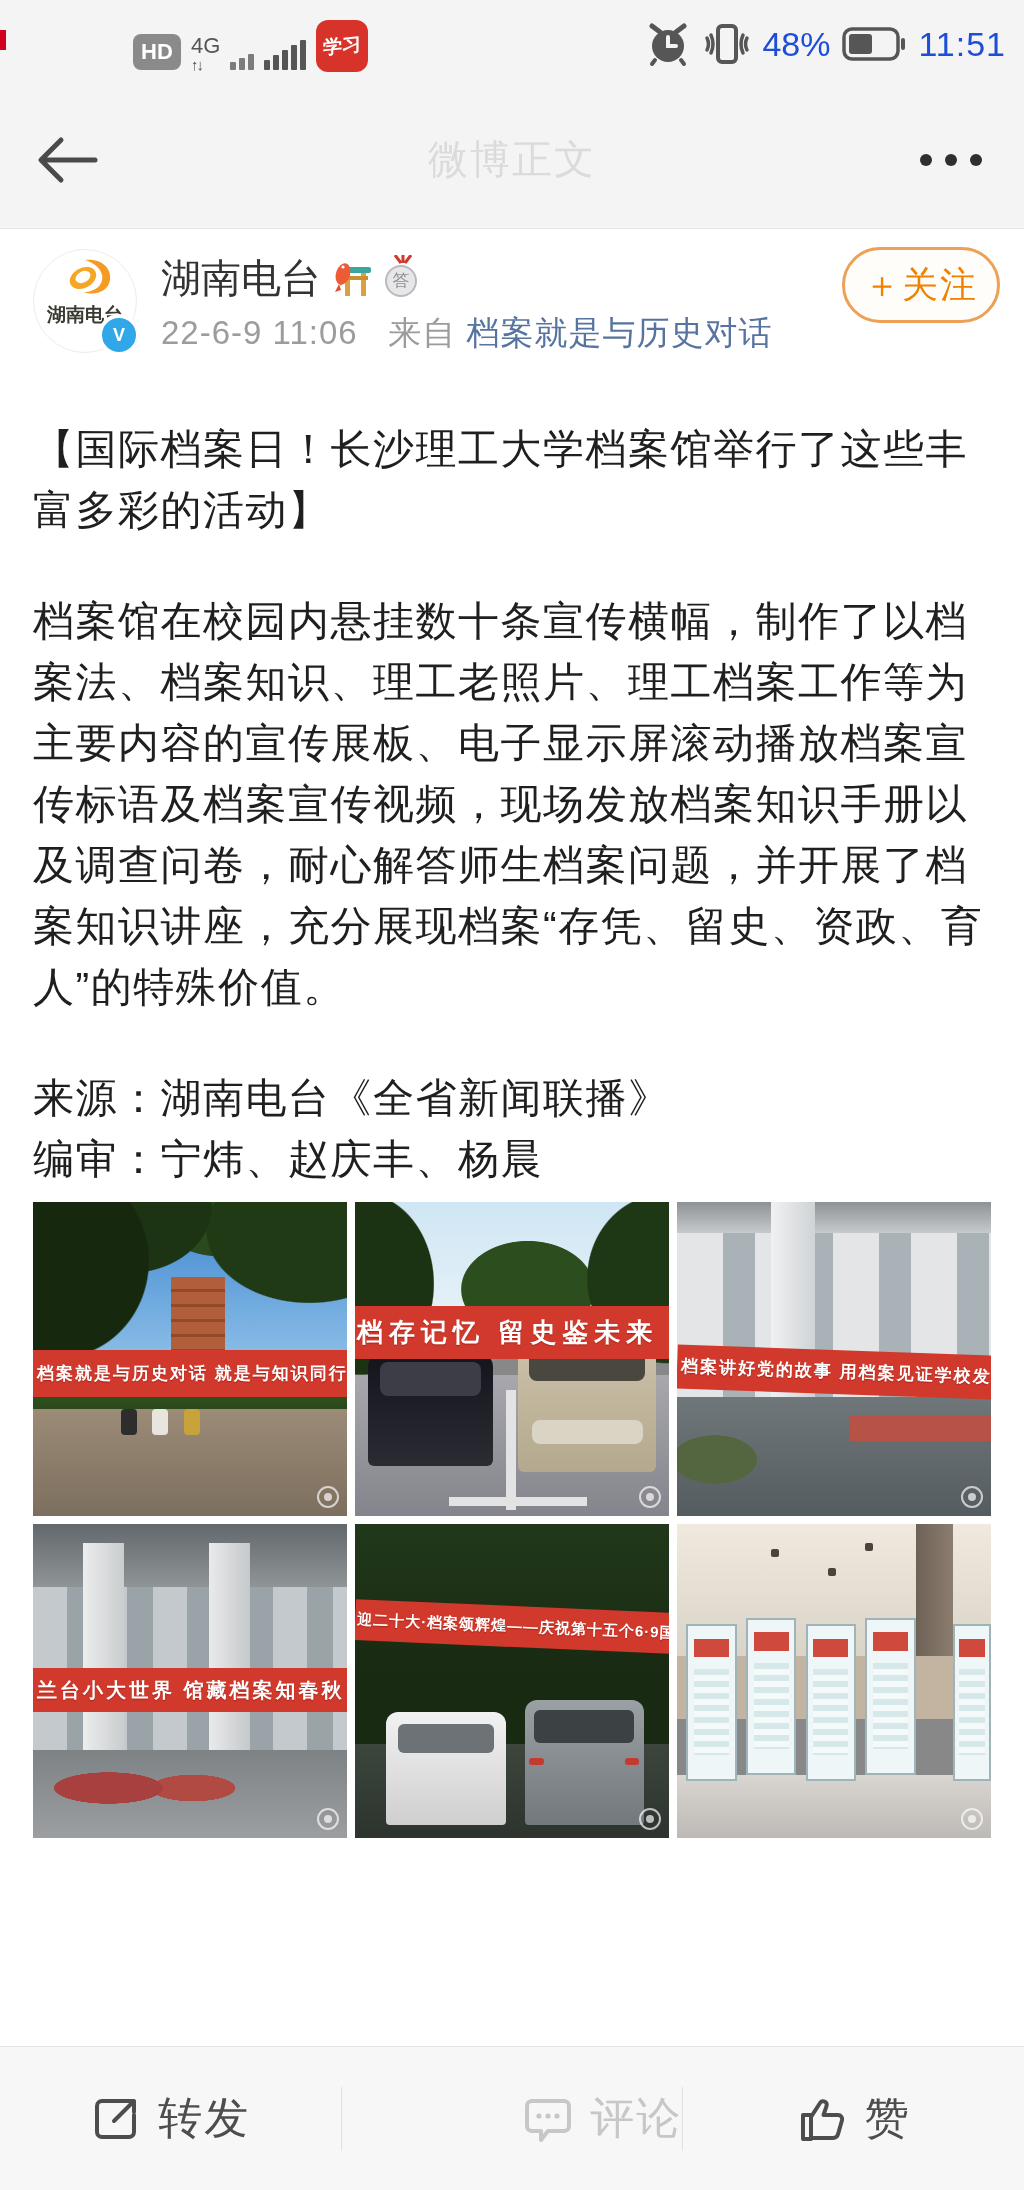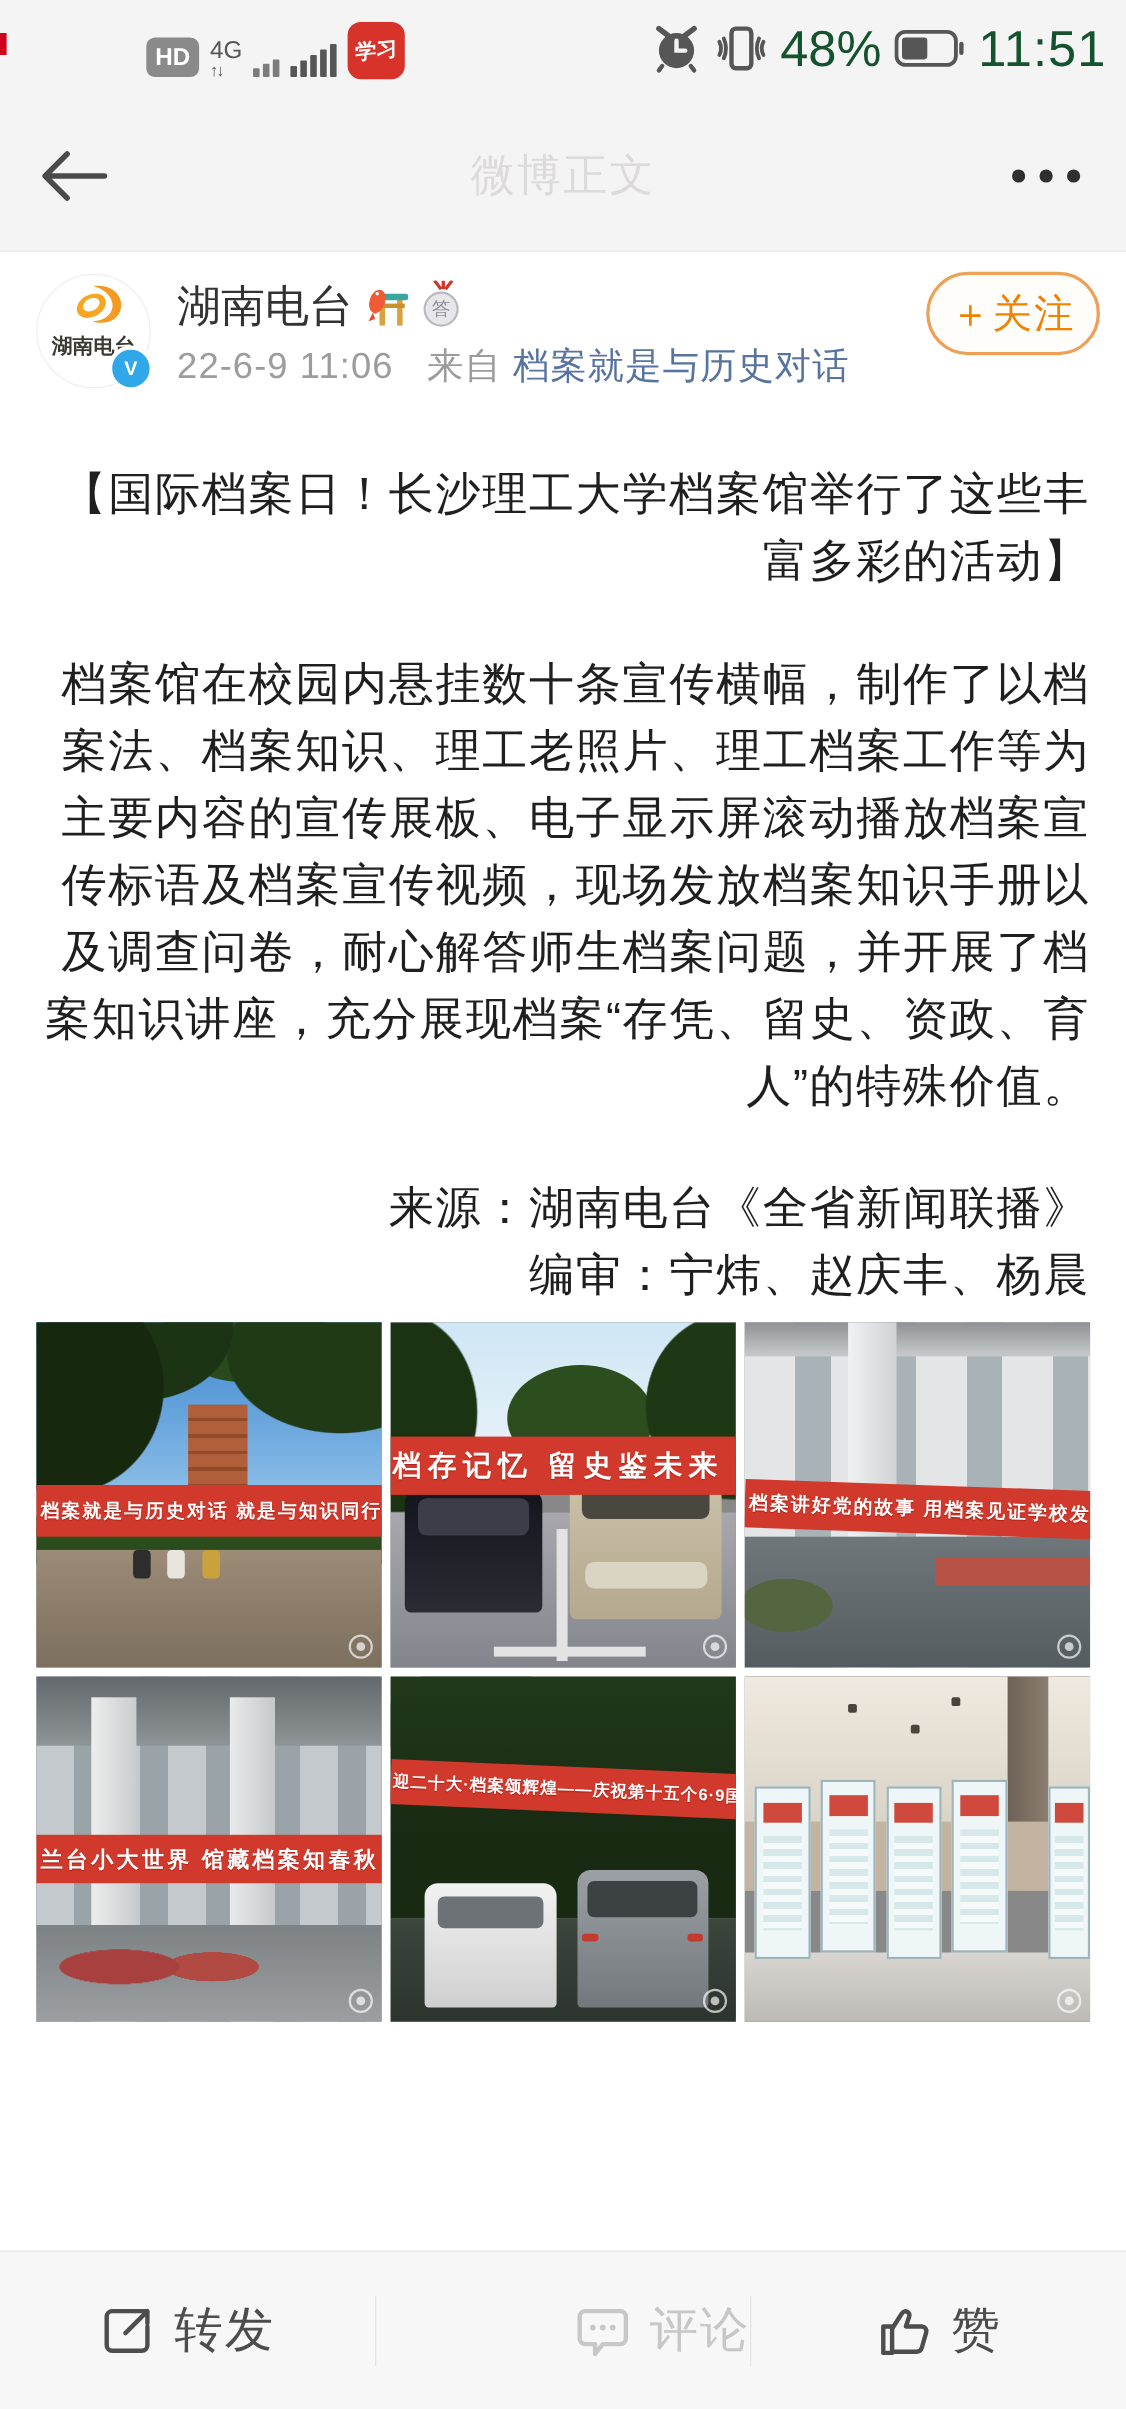--- a/index.html
+++ b/index.html
@@ -22,21 +22,21 @@
   .net .g4{font-size:22px;font-weight:normal;color:#565656;}
   .net .arrows{font-size:15px;color:#565656;letter-spacing:-2px;}
   .bars{display:flex;align-items:flex-end;gap:3px;margin-bottom:2px;}
   .bars i{display:block;width:6px;background:#565656;border-radius:1px;}
   .bars.small i{background:#7c7c7c;}
   .xuexi{width:52px;height:52px;background:#d8332a;border-radius:12px;color:#fff;
     font-size:19px;font-weight:bold;display:flex;align-items:center;justify-content:center;
     transform:rotate(0deg);margin-bottom:0px;letter-spacing:0;}
   .xuexi span{transform:skewX(-6deg) rotate(-6deg);}
   .sb-right{position:absolute;right:18px;top:16px;height:56px;display:flex;align-items:center;gap:12px;}
-  .pct,.time{font-size:46px;color:#14532d;}
+  .pct,.time{font-size:34px;color:#1d4ed8;}
   .time{letter-spacing:1px;}
   
   .navbar{position:absolute;top:90px;left:0;width:1024px;height:139px;background:#f5f4f5;}
   .navbar:after{content:"";position:absolute;left:0;bottom:0;width:100%;height:1px;background:#e8e6e7;}
   .back-btn{position:absolute;left:22px;top:28px;width:90px;height:84px;display:flex;align-items:center;justify-content:center;}
   .nav-title{position:absolute;left:0;top:0;width:100%;height:139px;display:flex;align-items:center;justify-content:center;
     font-size:40px;color:#dcdadb;letter-spacing:2px;}
   .more-btn{position:absolute;right:28px;top:28px;width:90px;height:84px;display:flex;align-items:center;justify-content:center;gap:13px;}
   .more-btn i{width:12px;height:12px;border-radius:50%;background:#2f2f2f;display:block;}
   
@@ -54,21 +54,21 @@
   .medal{width:40px;height:40px;position:relative;display:block;}
   .medal .rib{position:absolute;left:10px;top:-4px;width:20px;height:10px;}
   .medal .coin{position:absolute;left:2px;top:6px;width:32px;height:32px;border-radius:50%;
     background:#e7e7ea;border:2px solid #b9b9bf;box-sizing:border-box;color:#8e8e94;
     font-size:17px;display:flex;align-items:center;justify-content:center;}
   .meta-row{position:absolute;left:128px;top:66px;font-size:33px;color:#9c9c9c;letter-spacing:1px;}
   .meta-row .lnk{color:#56749f;}
   .follow-btn{position:absolute;right:0;top:2px;width:158px;height:76px;border:3px solid #eda157;border-radius:38px;
     box-sizing:border-box;background:#fffdf9;color:#f08200;font-size:36px;display:flex;align-items:center;justify-content:center;letter-spacing:2px;}
   
-  .post-text{margin:34px 33px 0 23px;font-size:41px;line-height:61px;color:#1f1f1f;letter-spacing:1.5px;word-break:break-all;text-align:right;}
+  .post-text{margin:34px 33px 0 33px;font-size:41px;line-height:61px;color:#1f1f1f;letter-spacing:1.5px;word-break:break-all;}
   .post-text p{margin:0 0 50px 0;}
   .src-block div{margin:0;}
   
   .grid{margin:12px 33px 0 33px;display:grid;grid-template-columns:repeat(3,314px);gap:8px;}
   .photo{position:relative;width:314px;height:314px;overflow:hidden;background:#888;}
   .ly{position:absolute;}
   .banner{position:absolute;background:#d0392b;color:#fff;font-weight:bold;white-space:nowrap;overflow:hidden;
     display:flex;align-items:center;text-shadow:0 1px 1px rgba(120,0,0,.4);}
   .wm{position:absolute;right:8px;bottom:8px;width:22px;height:22px;border-radius:50%;
     border:2px solid rgba(255,255,255,.8);box-sizing:border-box;opacity:.85;}

